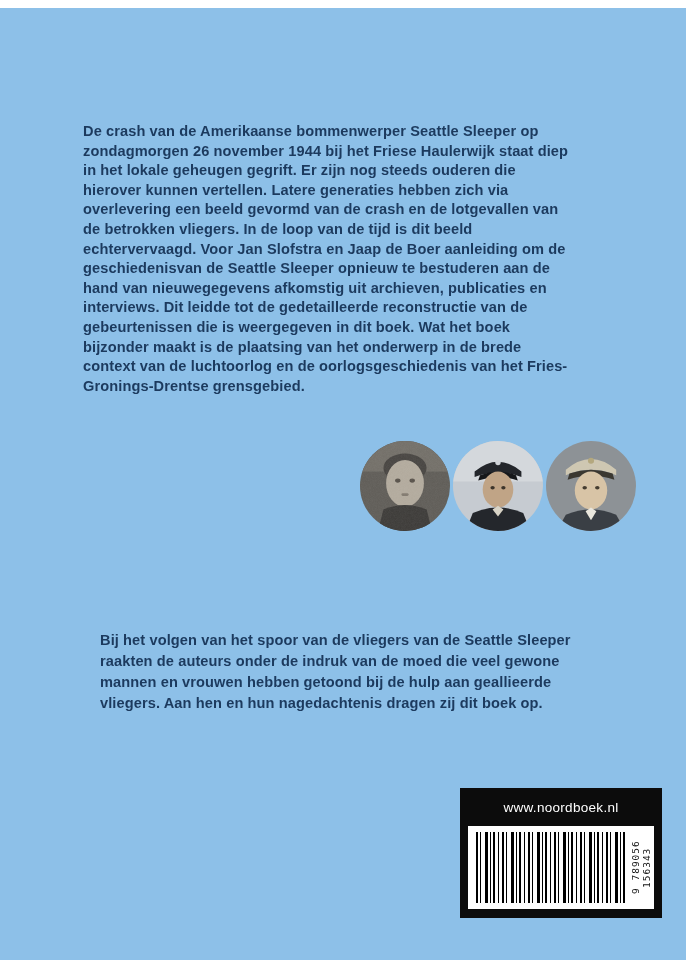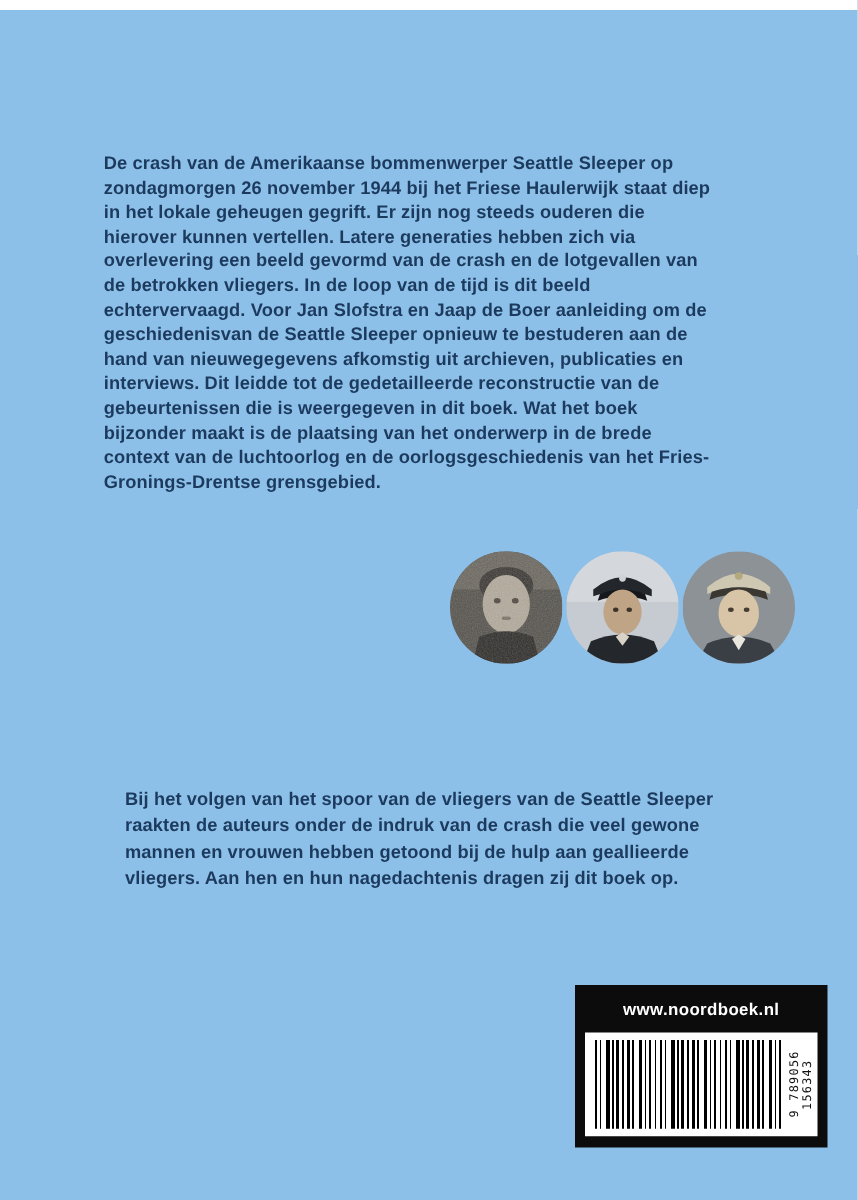--- a/index.html
+++ b/index.html
@@ -68,21 +68,21 @@
   }
   .website-band {
     height: 38px;
     display: flex;
     align-items: center;
     justify-content: center;
   }
   .website-band span {
     color: #ffffff;
     font-size: 13.5px;
-    font-weight: bold;
+    font-weight: normal;
     letter-spacing: 0.3px;
   }
   .barcode-area {
     position: absolute;
     left: 8px;
     right: 8px;
     top: 38px;
     bottom: 9px;
     background: #ffffff;
     display: flex;
@@ -167,21 +167,21 @@
         <ellipse cx="50" cy="55" rx="18" ry="21" fill="#d8c4a6"></ellipse>
         <ellipse cx="43" cy="52" rx="2.5" ry="2" fill="#463d31"></ellipse>
         <ellipse cx="57" cy="52" rx="2.5" ry="2" fill="#463d31"></ellipse>
         <path d="M12 100 L22 82 Q50 70 78 82 L88 100 Z" fill="#3a3f45"></path>
         <path d="M44 78 L50 88 L56 78 L50 74 Z" fill="#e9e6dd"></path>
       </svg>
     </div>
 
   </div>
 
-  <p class="dedication">Bij het volgen van het spoor van de vliegers van de Seattle Sleeper raakten de auteurs onder de indruk van de crash die veel gewone mannen en vrouwen hebben getoond bij de hulp aan geallieerde vliegers. Aan hen en hun nagedachtenis dragen zij dit boek op.</p>
+  <p class="dedication">Bij het volgen van het spoor van de vliegers van de Seattle Sleeper raakten de auteurs onder de indruk van de moed die veel gewone mannen en vrouwen hebben getoond bij de hulp aan geallieerde vliegers. Aan hen en hun nagedachtenis dragen zij dit boek op.</p>
 
   <div class="publisher">
     <div class="website-band">
       <span>www.noordboek.nl</span>
     </div>
     <div class="barcode-area">
       <div class="bars"></div>
       <div class="isbn">9 789056 156343</div>
     </div>
   </div>

